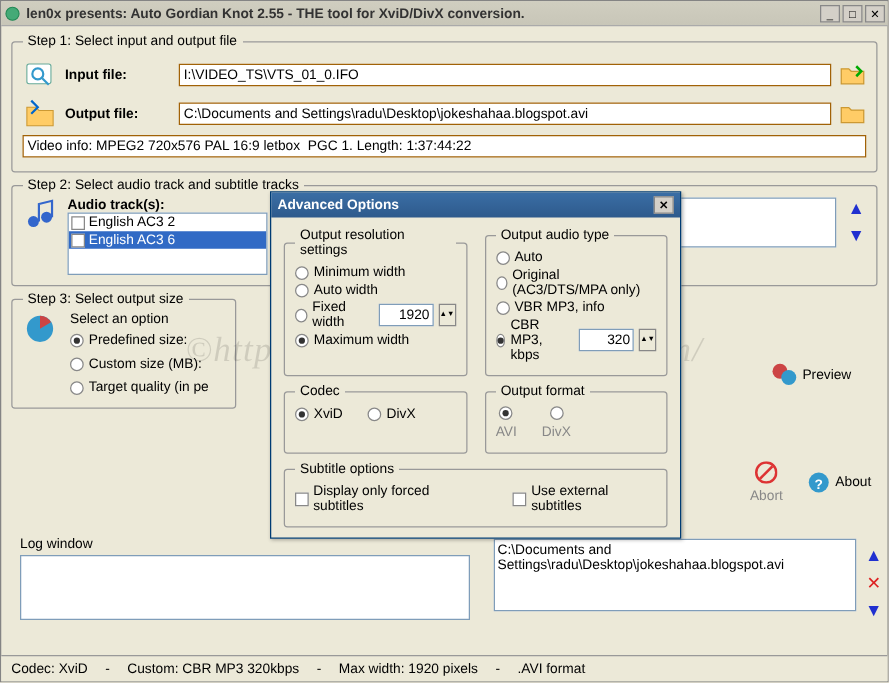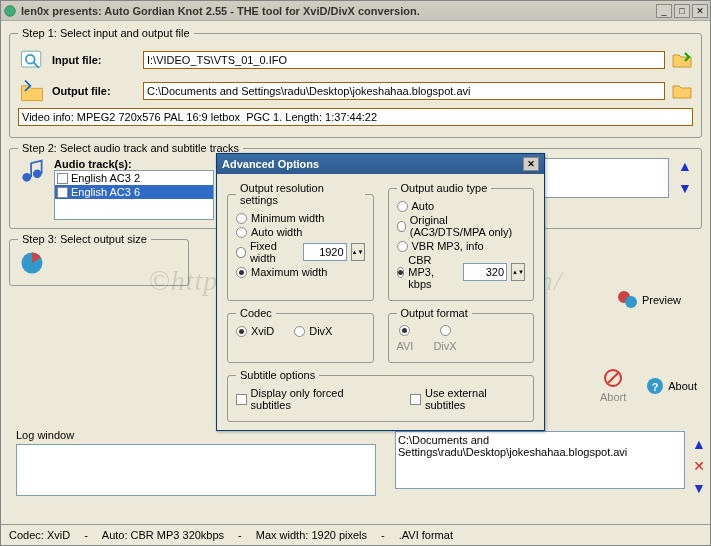--- a/index.html
+++ b/index.html
@@ -127,29 +127,44 @@
     </fieldset>
 
     <div style="display:flex;gap:8px">
       <fieldset style="flex:0 0 180px">
         <legend>Step 3: Select output size</legend>
         <div style="display:flex;gap:6px">
           <svg class="icon-img" viewBox="0 0 32 32">
               <circle cx="16" cy="16" r="12" fill="#39c"></circle>
               <path d="M16 16V4a12 12 0 0 1 10 6z" fill="#c44"></path>
             </svg>
+          <div class="step3-radios">
+            <span>Select an option</span>
+            <div class="opt-row">
+                <span class="radio checked"></span>
+                <span>Predefined size:</span>
+              </div>
+            <div class="opt-row">
+                <span class="radio"></span>
+                <span>Custom size (MB):</span>
+              </div>
+            <div class="opt-row">
+                <span class="radio"></span>
+                <span>Target quality (in pe</span>
+              </div>
+          </div>
         </div>
       </fieldset>
       <div style="flex:1"></div>
     </div>
   </div>
 
   <div class="bottom-bar">
     <span>Codec: XviD</span> - 
-    <span>Auto: CBR MP3 320kbps</span> - 
+    <span>Custom: CBR MP3 320kbps</span> - 
     <span>Max width: 1920 pixels</span> - 
     <span>.AVI format</span>
   </div>
 </div>
 
 <div class="side-btns">
   <div class="btn-icon">
     <svg width="22" height="22">
         <circle cx="8" cy="8" r="6" fill="#c44"></circle>
         <circle cx="15" cy="13" r="6" fill="#39c"></circle>

